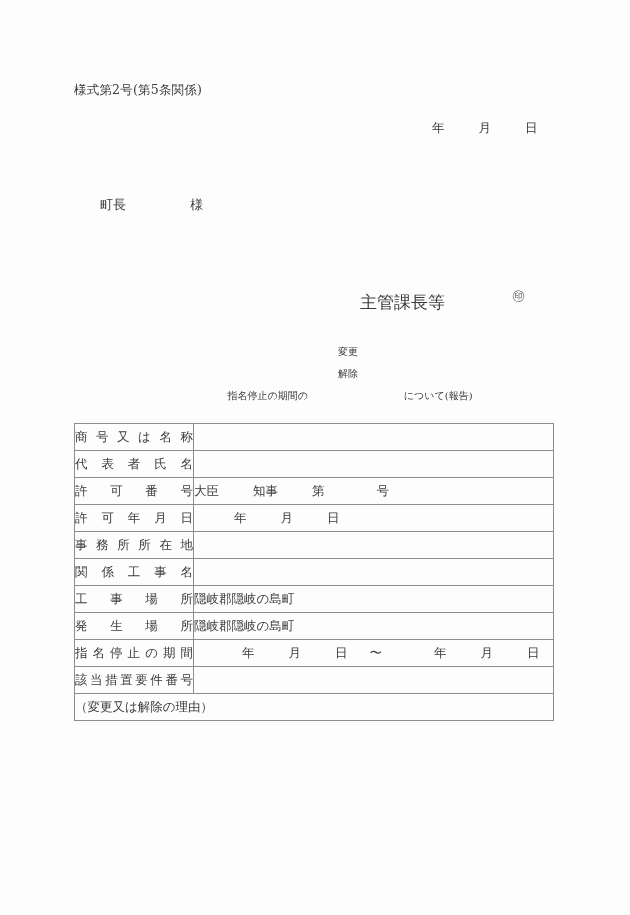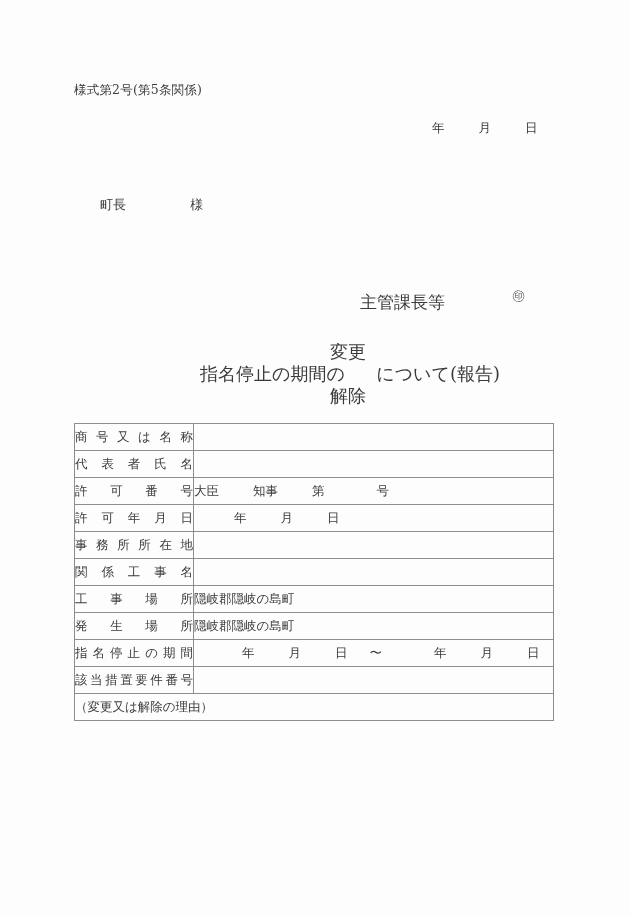--- a/index.html
+++ b/index.html
@@ -70,21 +70,21 @@
     font-size: 13px;
     line-height: 1;
   }
 
   
   .subject {
     position: absolute;
     left: 200px;
     top: 341px;
     width: 300px;
-    font-size: 18px;
+    font-size: 10px;
   }
   .subject-row {
     display: flex;
     align-items: center;
     justify-content: center;
     height: 22px;
     white-space: nowrap;
   }
   .subject-lead {
     white-space: nowrap;
@@ -176,28 +176,28 @@
     <span>様</span>
   </div>
 
   <div class="signer">主管課長等</div>
   <div class="seal">㊞</div>
 
   <div class="subject">
     <div class="subject-row subject-center-only">
       <span class="subject-choice">変更</span>
     </div>
+    <div class="subject-row subject-center-only">
+      <span class="subject-choice">解除</span>
+    </div>
     <div class="subject-row">
       <span class="subject-lead">指名停止の期間の</span>
       <span class="subject-choice"></span>
       <span class="subject-tail">について(報告)</span>
     </div>
-    <div class="subject-row subject-center-only">
-      <span class="subject-choice">解除</span>
-    </div>
   </div>
 
   <table class="form-table">
     <tbody>
       <tr>
         <td class="label-cell">商号又は名称</td>
         <td class="value-cell"></td>
       </tr>
       <tr>
         <td class="label-cell">代表者氏名</td>

